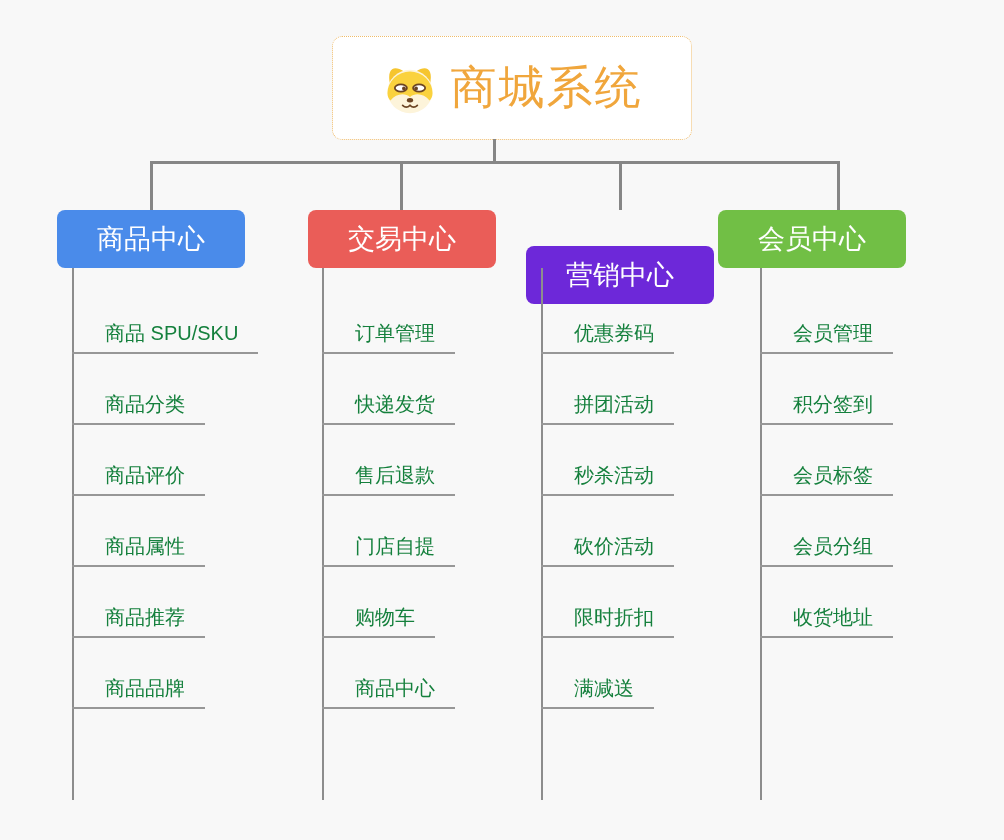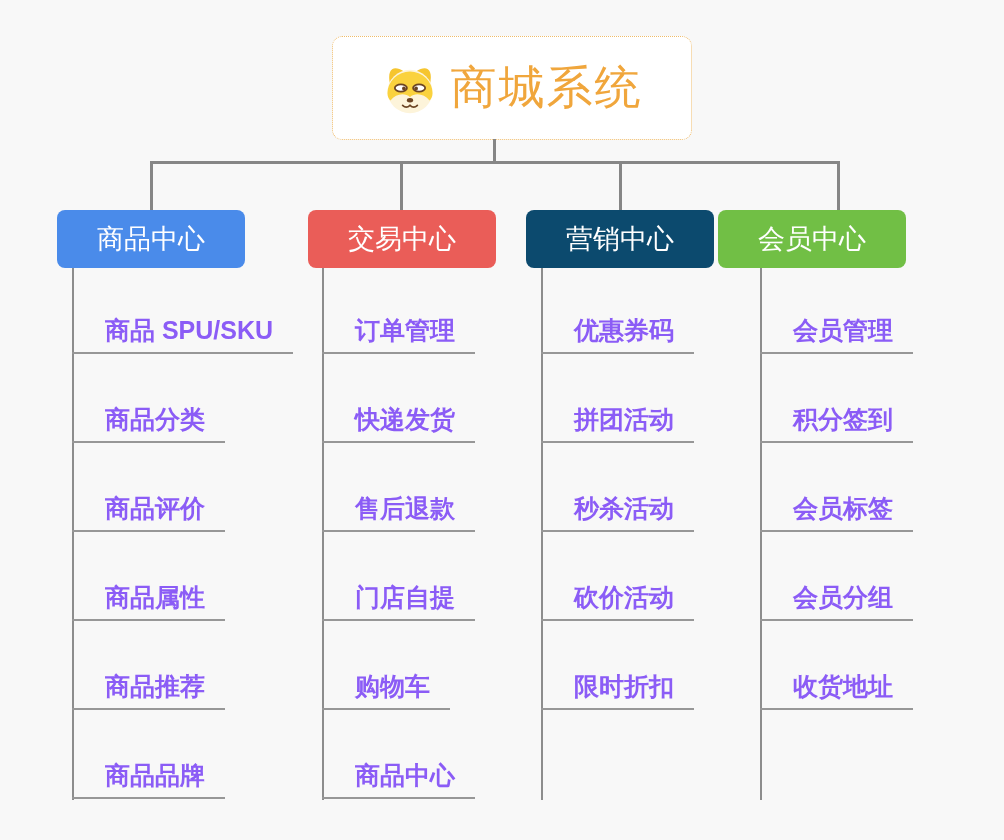--- a/index.html
+++ b/index.html
@@ -28,25 +28,25 @@
     white-space:nowrap;
   }
   .b0 .branch-header{left:57px}.b1 .branch-header{left:308px}
   .b2 .branch-header{left:526px}.b3 .branch-header{left:718px}
   
   .trunk{position:absolute;top:268px;width:2px;height:532px;background:#8d8d8d;}
   .b0 .trunk{left:72px}.b1 .trunk{left:322px}.b2 .trunk{left:541px}.b3 .trunk{left:760px}
   
   .items{position:absolute;top:268px;display:flex;flex-direction:column;}
   .b0 .items{left:72px}.b1 .items{left:322px}.b2 .items{left:541px}.b3 .items{left:760px}
-  .row{height:89px;display:flex;align-items:flex-end;}
+  .row{height:71px;display:flex;align-items:flex-end;}
   .row.first{height:86px;}
   .leaf{
     display:inline-block;padding:0 20px 6px 33px;border-bottom:2px solid #979797;
-    font-size:25px;color:#8b5cf6;white-space:nowrap;line-height:1.25;font-weight:bold;
+    font-size:20px;color:#15803d;white-space:nowrap;line-height:1.25;
   }
 </style>
 </head>
 <body>
 
 <div class="stage">
 
   <div class="root-node">
     <span class="dog">
       <svg viewBox="0 0 64 60" width="56" height="52" aria-hidden="true">
@@ -116,37 +116,40 @@
       <div class="row">
           <span class="leaf">购物车</span>
         </div>
       <div class="row">
           <span class="leaf">商品中心</span>
         </div>
     </div>
   </div>
 
   <div class="branch b2">
-    <div class="branch-header" style="background-color: #0c4a6e;">营销中心</div>
+    <div class="branch-header" style="background-color: #6d28d9; margin-top: 36px;">营销中心</div>
     <div class="trunk"></div>
     <div class="items">
       <div class="row first">
           <span class="leaf">优惠券码</span>
         </div>
       <div class="row">
           <span class="leaf">拼团活动</span>
         </div>
       <div class="row">
           <span class="leaf">秒杀活动</span>
         </div>
       <div class="row">
           <span class="leaf">砍价活动</span>
         </div>
       <div class="row">
           <span class="leaf">限时折扣</span>
+        </div>
+      <div class="row">
+          <span class="leaf">满减送</span>
         </div>
     </div>
   </div>
 
   <div class="branch b3">
     <div class="branch-header" style="background-color: rgb(113, 191, 69);">会员中心</div>
     <div class="trunk"></div>
     <div class="items">
       <div class="row first">
           <span class="leaf">会员管理</span>

